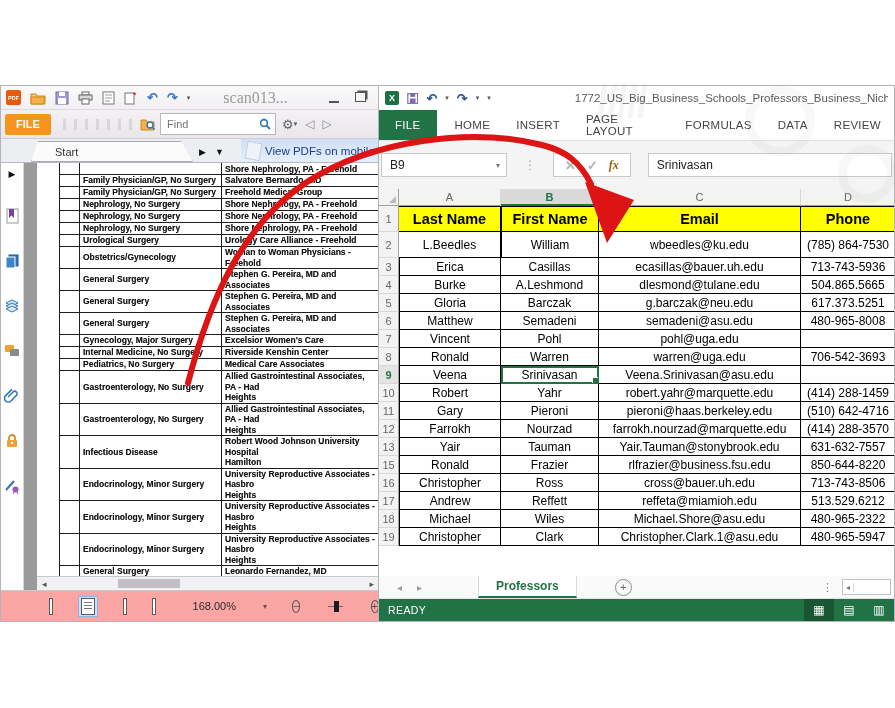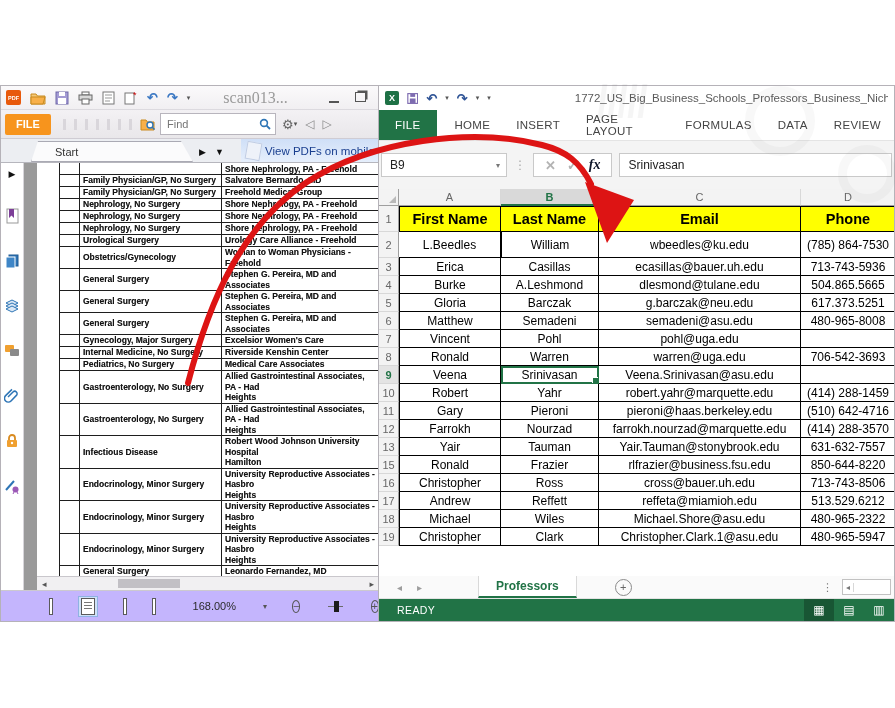--- a/index.html
+++ b/index.html
@@ -55,21 +55,21 @@
        overflow:hidden;display:flex;align-items:center;text-shadow:0 0 .5px rgba(0,0,0,.45);}
   .pc2{font-size:8.5px;font-weight:700;color:#141414;line-height:10.5px;white-space:pre-line;
        display:flex;align-items:center;text-shadow:0 0 .5px rgba(0,0,0,.45);}
   .ptop{height:8px;overflow:hidden;}
   .ptop .pc2{align-items:flex-end;}
   .hscroll{height:13px;background:#f1f0f2;border-top:1px solid #c9c7cc;display:flex;
            align-items:center;flex:none;}
   .hsarr{font-size:9px;color:#555;padding:0 5px;}
   .hsthumb{height:9px;width:62px;background:#c2c0c5;margin-left:66px;}
   .hsarr.right{margin-left:auto;}
-  .pstatus{height:30px;background:#c4b5fd;border-top:1px solid #ccc9cf;display:flex;
+  .pstatus{height:30px;background:#fca5a5;border-top:1px solid #ccc9cf;display:flex;
            align-items:center;padding-left:48px;gap:25px;flex:none;}
   .pv{width:12px;height:15px;border:1px solid #5a5a5a;background:#fff;position:relative;}
   .pv::before{content:'';position:absolute;left:2px;right:2px;top:3px;height:1px;background:#777;
               box-shadow:0 3px 0 #777,0 6px 0 #777;}
   .pvactive{background:#cfe0f7;border:1px solid #8fb2e3;padding:1px 2px;display:flex;}
   .pzoom{font-size:11px;color:#2b2b2b;margin-left:12px;}
   .zcaret{font-size:8px;color:#555;margin-left:2px;}
   .zcirc{width:13px;height:13px;border:1.5px solid #555;border-radius:50%;display:flex;
          align-items:center;justify-content:center;font-size:11px;color:#555;line-height:1;box-sizing:border-box;}
   .sl{width:92px;height:1px;background:#6a6a6a;position:relative;margin:0 3px;}
@@ -81,28 +81,28 @@
   .xtitle{height:24px;display:flex;align-items:center;padding:0 6px;gap:8px;flex:none;}
   .xllogo{width:14px;height:14px;background:#1e7145;border-radius:2px;color:#fff;font-size:9px;
           font-weight:bold;display:flex;align-items:center;justify-content:center;flex:none;}
   .xtitle .glyphbtn{color:#2f5496;}
   .xtitletext{color:#5a5a5a;font-size:11.5px;white-space:nowrap;overflow:hidden;margin-left:76px;}
   .xribbon{height:30px;display:flex;align-items:stretch;font-size:11.5px;color:#444;
            border-bottom:1px solid #e4e4e4;background:#fff;flex:none;}
   .rtab{display:flex;align-items:center;padding:0 13px;letter-spacing:.3px;}
   .rtab-file{background:#217346;color:#fff;padding:0 16px;margin-right:5px;}
   .xformula{height:48px;background:#f4f4f4;display:flex;align-items:center;
-            padding:0 2px;gap:7px;box-sizing:border-box;flex:none;}
+            padding:0 2px;gap:17px;box-sizing:border-box;flex:none;}
   .namebox{width:126px;height:24px;background:#fff;border:1px solid #c9c9c9;display:flex;
            align-items:center;font-size:12px;color:#222;padding:0 6px 0 8px;box-sizing:border-box;}
   .namebox .nbcaret{margin-left:auto;font-size:8px;color:#777;}
   .vdots{color:#aaa;font-size:12px;}
   .fbtns{height:24px;background:#fff;border:1px solid #c9c9c9;display:flex;align-items:center;
          gap:11px;padding:0 11px;color:#b3b3b3;font-size:13px;font-weight:bold;box-sizing:border-box;}
-  .fxspan{font-family:"Liberation Serif",serif;font-style:italic;color:#0f172a;font-size:14px;}
+  .fxspan{font-family:"Liberation Serif",serif;font-style:italic;color:#a16207;font-size:12px;}
   .finput{flex:1;height:24px;background:#fff;border:1px solid #c9c9c9;display:flex;
           align-items:center;padding-left:8px;font-size:12px;color:#222;box-sizing:border-box;}
   .xgrid{flex:1;overflow:hidden;background:#fff;}
   .colhdrs,.xrow{display:grid;grid-template-columns:20px 102px 98px 202px 95px;}
   .colhdrs{height:17px;}
   .ch{background:#f3f3f3;border-right:1px solid #d8d8d8;border-bottom:1px solid #9f9f9f;
       display:flex;align-items:center;justify-content:center;font-size:11px;color:#666;box-sizing:border-box;}
   .ch-sel{background:#d9d9d9;color:#217346;font-weight:bold;border-bottom:2px solid #217346;}
   .corner{background:#f3f3f3;border-right:1px solid #9f9f9f;border-bottom:1px solid #9f9f9f;
           position:relative;box-sizing:border-box;}
@@ -128,21 +128,21 @@
   .sheettab{margin-left:56px;height:100%;background:#fff;border-left:1px solid #d9d9d9;
             border-right:1px solid #d9d9d9;border-bottom:2px solid #217346;color:#217346;
             font-weight:bold;font-size:12px;display:flex;align-items:center;padding:0 17px;box-sizing:border-box;}
   .addsheet{width:15px;height:15px;border:1px solid #8a8a8a;border-radius:50%;display:flex;
             align-items:center;justify-content:center;color:#666;font-size:11px;margin-left:38px;flex:none;}
   .sbright{margin-left:auto;display:flex;align-items:center;gap:9px;margin-right:3px;}
   .minibar{display:flex;align-items:center;border:1px solid #c2c2c2;background:#fff;height:14px;}
   .minibar .mbarr{font-size:8px;color:#777;padding:0 3px;border-right:1px solid #d8d8d8;}
   .minibar .mbth{width:36px;height:100%;background:#fff;}
   .xstatus{height:22px;background:#217346;display:flex;align-items:center;color:#fff;flex:none;}
-  .ready{font-size:10.5px;padding-left:18px;letter-spacing:.4px;}
+  .ready{font-size:10.5px;padding-left:9px;letter-spacing:.4px;}
   .stright{margin-left:auto;display:flex;height:100%;}
   .sticon{width:30px;display:flex;align-items:center;justify-content:center;font-size:12px;color:#fff;}
   .sticon.active{background:rgba(0,0,0,.25);}
   
   .overlay{position:absolute;inset:0;pointer-events:none;z-index:50;}
   .wm{position:absolute;border:9px solid #777;border-radius:50%;opacity:.055;pointer-events:none;}
   .wmbars{position:absolute;display:flex;gap:5px;opacity:.05;pointer-events:none;}
   .wmbars i{width:5px;height:34px;background:#555;transform:skewX(-8deg);}
 </style>
 </head>
@@ -436,22 +436,22 @@
     <div class="xgrid">
       <div class="colhdrs">
         <div class="corner"></div>
         <div class="ch">A</div>
         <div class="ch ch-sel">B</div>
         <div class="ch">C</div>
         <div class="ch">D</div>
       </div>
       <div class="xrow r1">
         <div class="rh">1</div>
+        <div class="cell hcell">Last Name</div>
         <div class="cell cA hcell">First Name</div>
-        <div class="cell hcell">Last Name</div>
         <div class="cell hcell">Email</div>
         <div class="cell hcell">Phone</div>
       </div>
       <div>
           <div class="xrow r2">
             <div class="rh">2</div>
             <div class="cell cB">L.Beedles</div>
             <div class="cell cA">William</div>
             <div class="cell cC">wbeedles@ku.edu</div>
             <div class="cell cD">(785) 864-7530</div>

